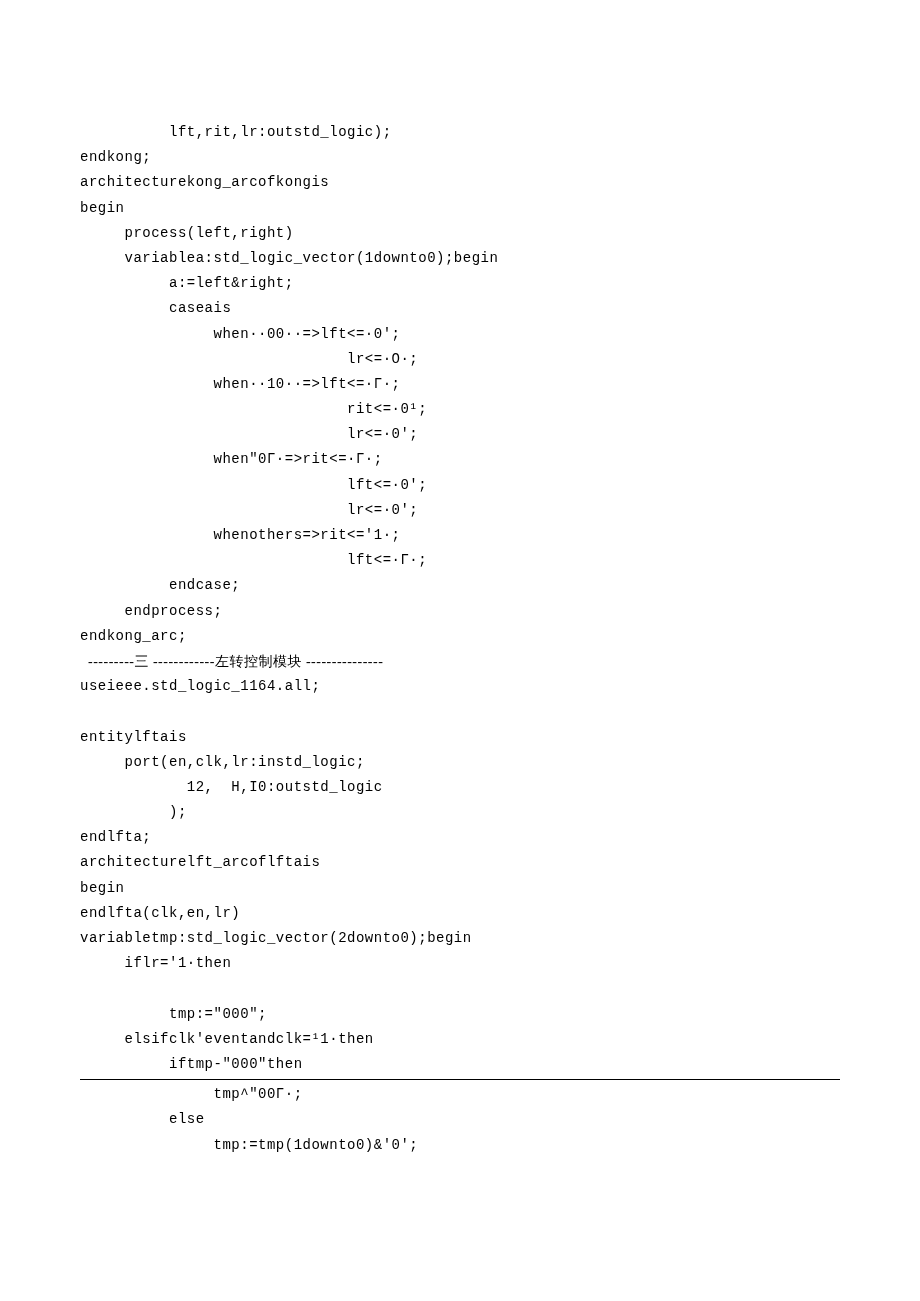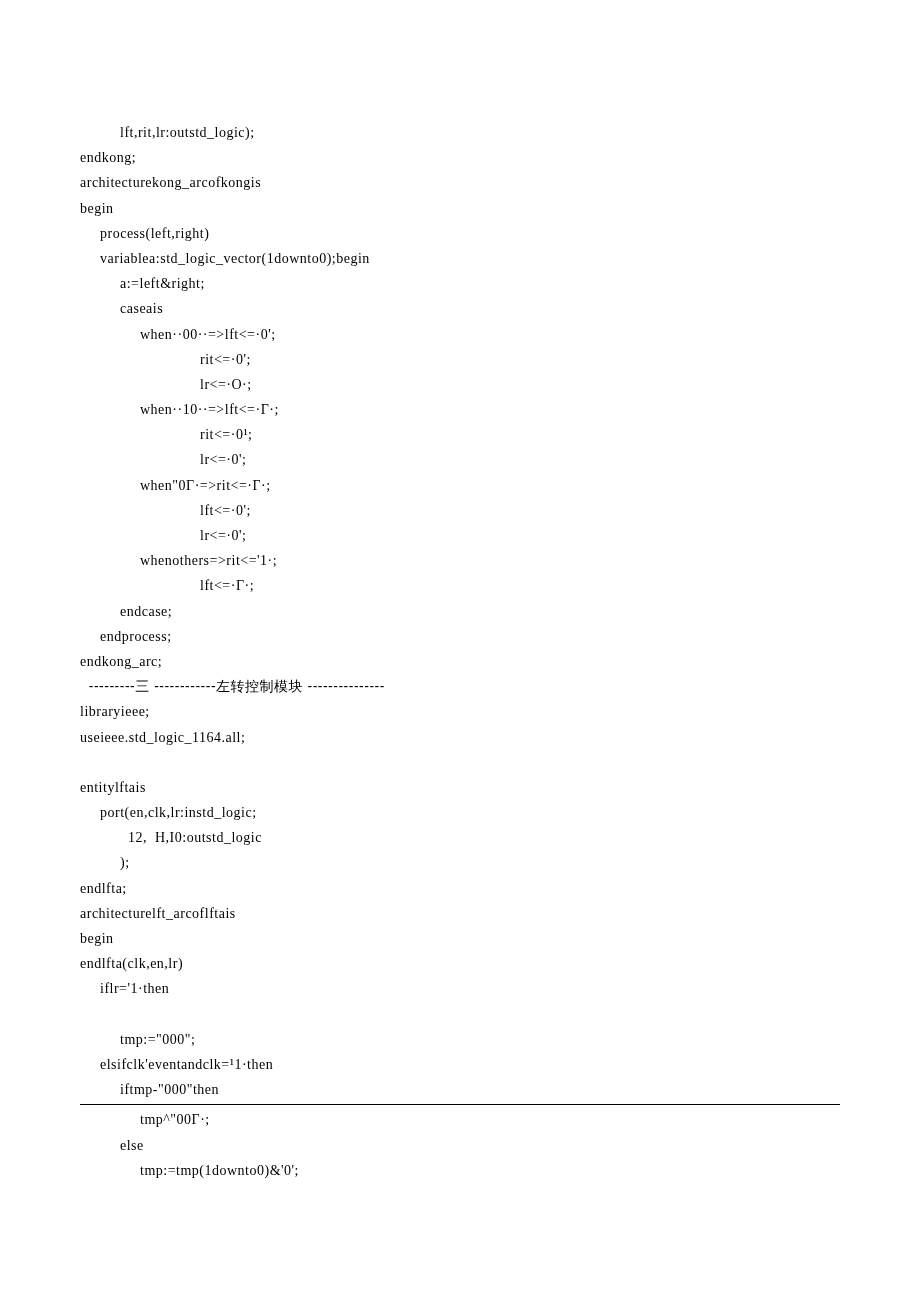--- a/index.html
+++ b/index.html
@@ -11,76 +11,75 @@
     line-height: 1.8;
     color: #000000;
     width: 920px;
   }
   .page {
     padding: 120px 80px 60px 80px;
     box-sizing: border-box;
   }
   .code-line {
     white-space: pre;
-    font-family: Liberation Serif, serif;
+    font-family: Liberation Mono, monospace;
     letter-spacing: 0.5px;
   }
   .hr-line {
     border: none;
     border-top: 1px solid #000;
     margin: 2px 0;
     width: 100%;
   }
   .section-title {
     white-space: pre;
-    font-family: Liberation Sans, sans-serif;
+    font-family: Liberation Serif, serif;
     letter-spacing: 0.5px;
   }
 </style>
 </head>
 <body>
 
 <div class="page">
   <div id="block1">
       <div class="code-line">          lft,rit,lr:outstd_logic);</div>
       <div class="code-line">endkong;</div>
       <div class="code-line">architecturekong_arcofkongis</div>
       <div class="code-line">begin</div>
       <div class="code-line">     process(left,right)</div>
       <div class="code-line">     variablea:std_logic_vector(1downto0);begin</div>
       <div class="code-line">          a:=left&amp;right;</div>
       <div class="code-line">          caseais</div>
       <div class="code-line">               when··00··=&gt;lft&lt;=·0';</div>
-      <div class="code-line">                              rit&lt;=·0';</div>
       <div class="code-line">                              lr&lt;=·O·;</div>
       <div class="code-line">               when··10··=&gt;lft&lt;=·Г·;</div>
       <div class="code-line">                              rit&lt;=·0¹;</div>
       <div class="code-line">                              lr&lt;=·0';</div>
       <div class="code-line">               when"0Г·=&gt;rit&lt;=·Г·;</div>
       <div class="code-line">                              lft&lt;=·0';</div>
       <div class="code-line">                              lr&lt;=·0';</div>
       <div class="code-line">               whenothers=&gt;rit&lt;='1·;</div>
       <div class="code-line">                              lft&lt;=·Г·;</div>
       <div class="code-line">          endcase;</div>
       <div class="code-line">     endprocess;</div>
       <div class="code-line">endkong_arc;</div>
     </div>
   <div class="section-title">  ---------三 ------------左转控制模块 ---------------</div>
   <div id="block2">
-      <div class="code-line">libraryieee;</div>
       <div class="code-line">useieee.std_logic_1164.all;</div>
       <div class="code-line">&nbsp;</div>
       <div class="code-line">entitylftais</div>
       <div class="code-line">     port(en,clk,lr:instd_logic;</div>
       <div class="code-line">            12,  H,I0:outstd_logic</div>
       <div class="code-line">          );</div>
       <div class="code-line">endlfta;</div>
       <div class="code-line">architecturelft_arcoflftais</div>
       <div class="code-line">begin</div>
       <div class="code-line">endlfta(clk,en,lr)</div>
+      <div class="code-line">variabletmp:std_logic_vector(2downto0);begin</div>
       <div class="code-line">     iflr='1·then</div>
       <div class="code-line">&nbsp;</div>
       <div class="code-line">          tmp:="000";</div>
       <div class="code-line">     elsifclk'eventandclk=¹1·then</div>
       <div class="code-line">          iftmp-"000"then</div>
     </div>
   <hr class="hr-line">
   <div id="block3">
       <div class="code-line">               tmp^"00Г·;</div>
       <div class="code-line">          else</div>

